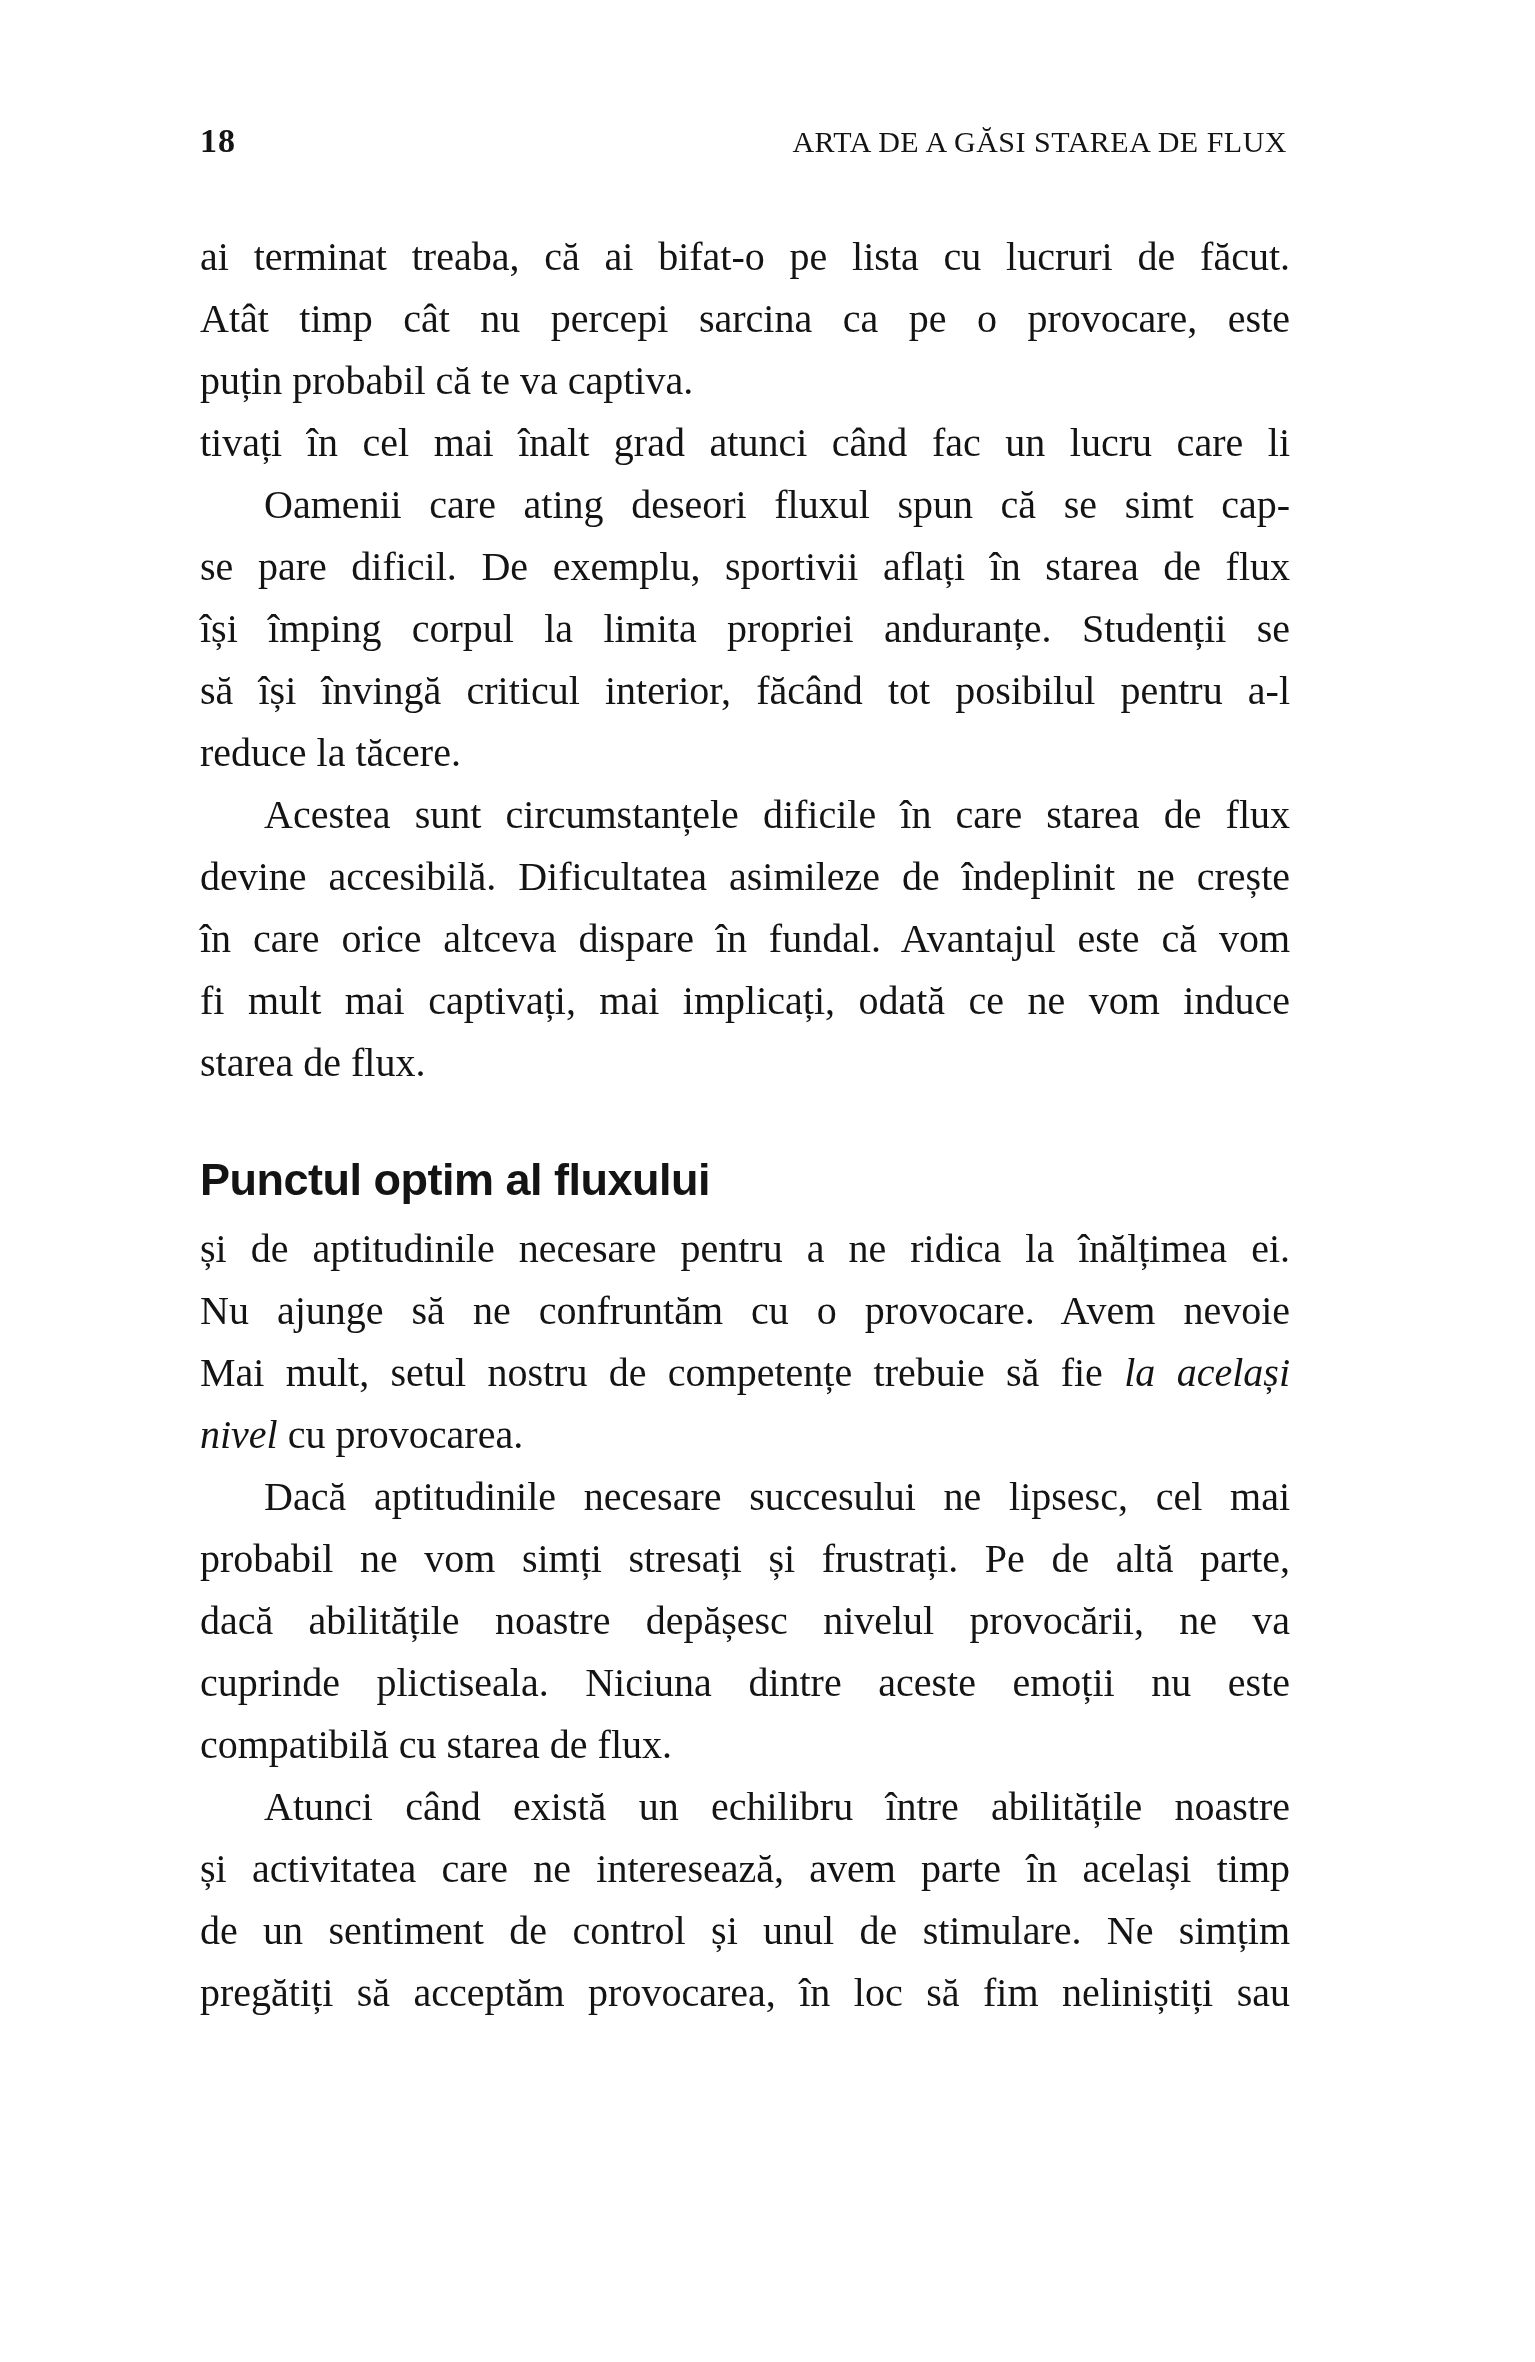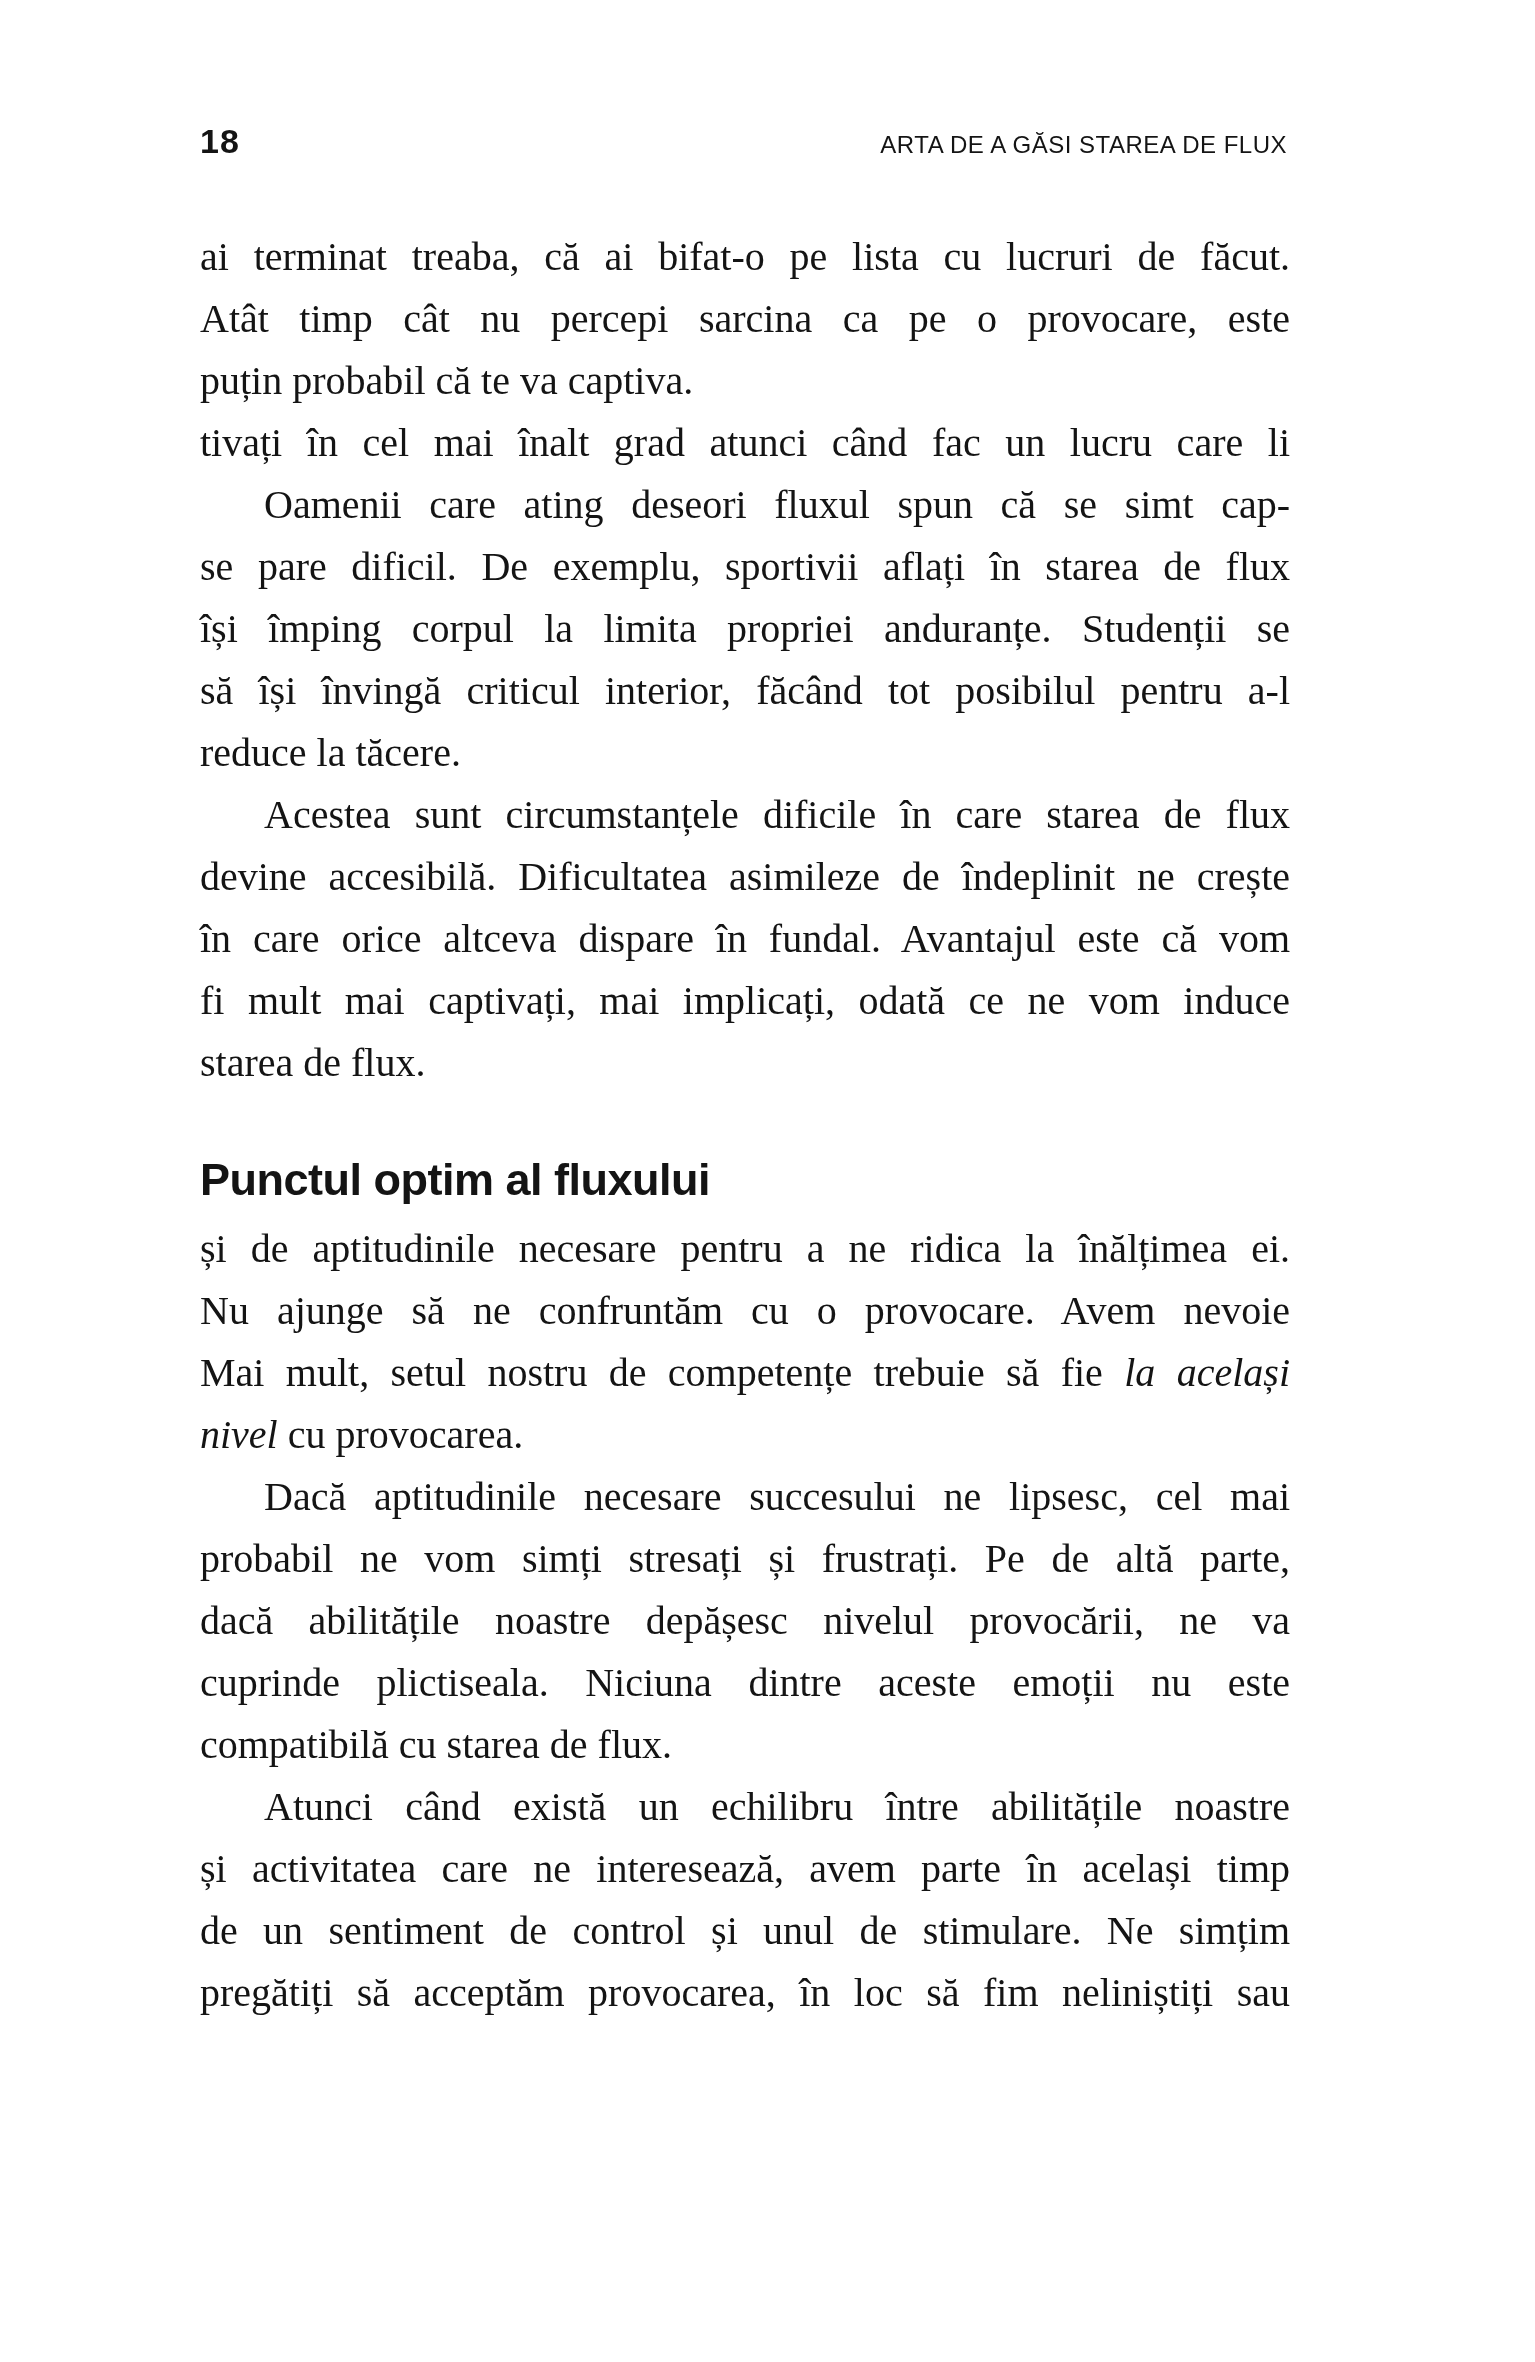--- a/index.html
+++ b/index.html
@@ -17,29 +17,29 @@
     overflow: hidden;
   }
   .page-header {
     position: absolute;
     left: 200px;
     right: 248px;
     top: 122px;
     display: flex;
     justify-content: space-between;
     align-items: baseline;
-    font-family: Liberation Sans, sans-serif;
+    font-family: Liberation Serif, serif;
   }
   .page-number {
     font-size: 34px;
     font-weight: 700;
     letter-spacing: 1px;
   }
   .running-head {
-    font-size: 24px;
+    font-size: 30px;
     font-weight: 400;
     letter-spacing: 0.5px;
     white-space: nowrap;
   }
   .text-block {
     position: absolute;
     left: 200px;
     top: 226px;
     width: 1090px;
     font-size: 40px;

